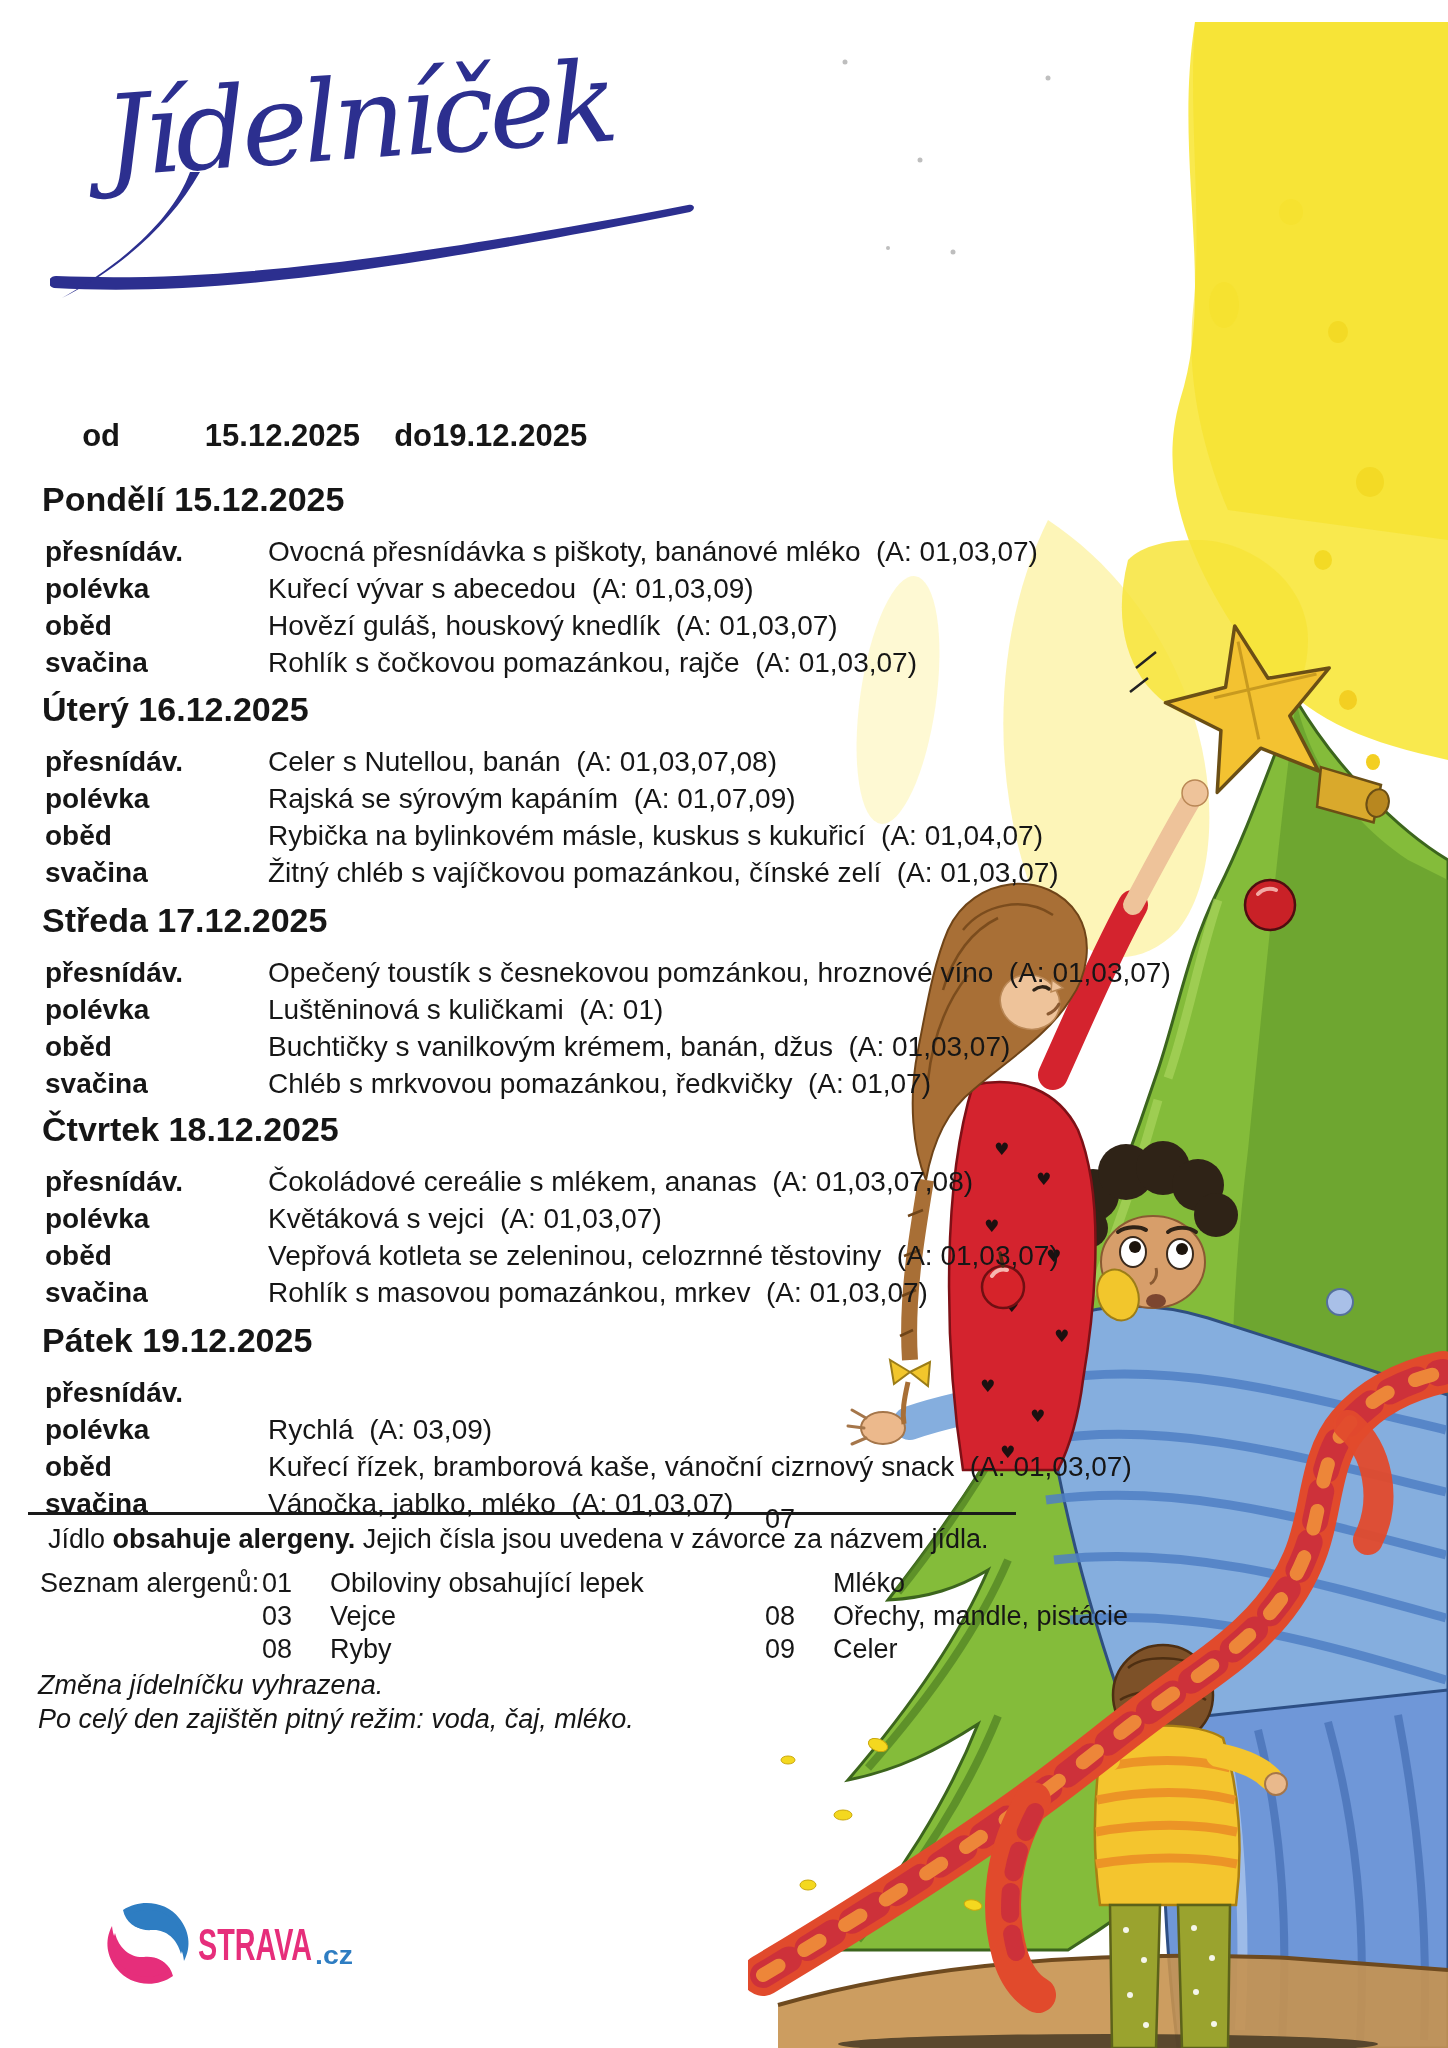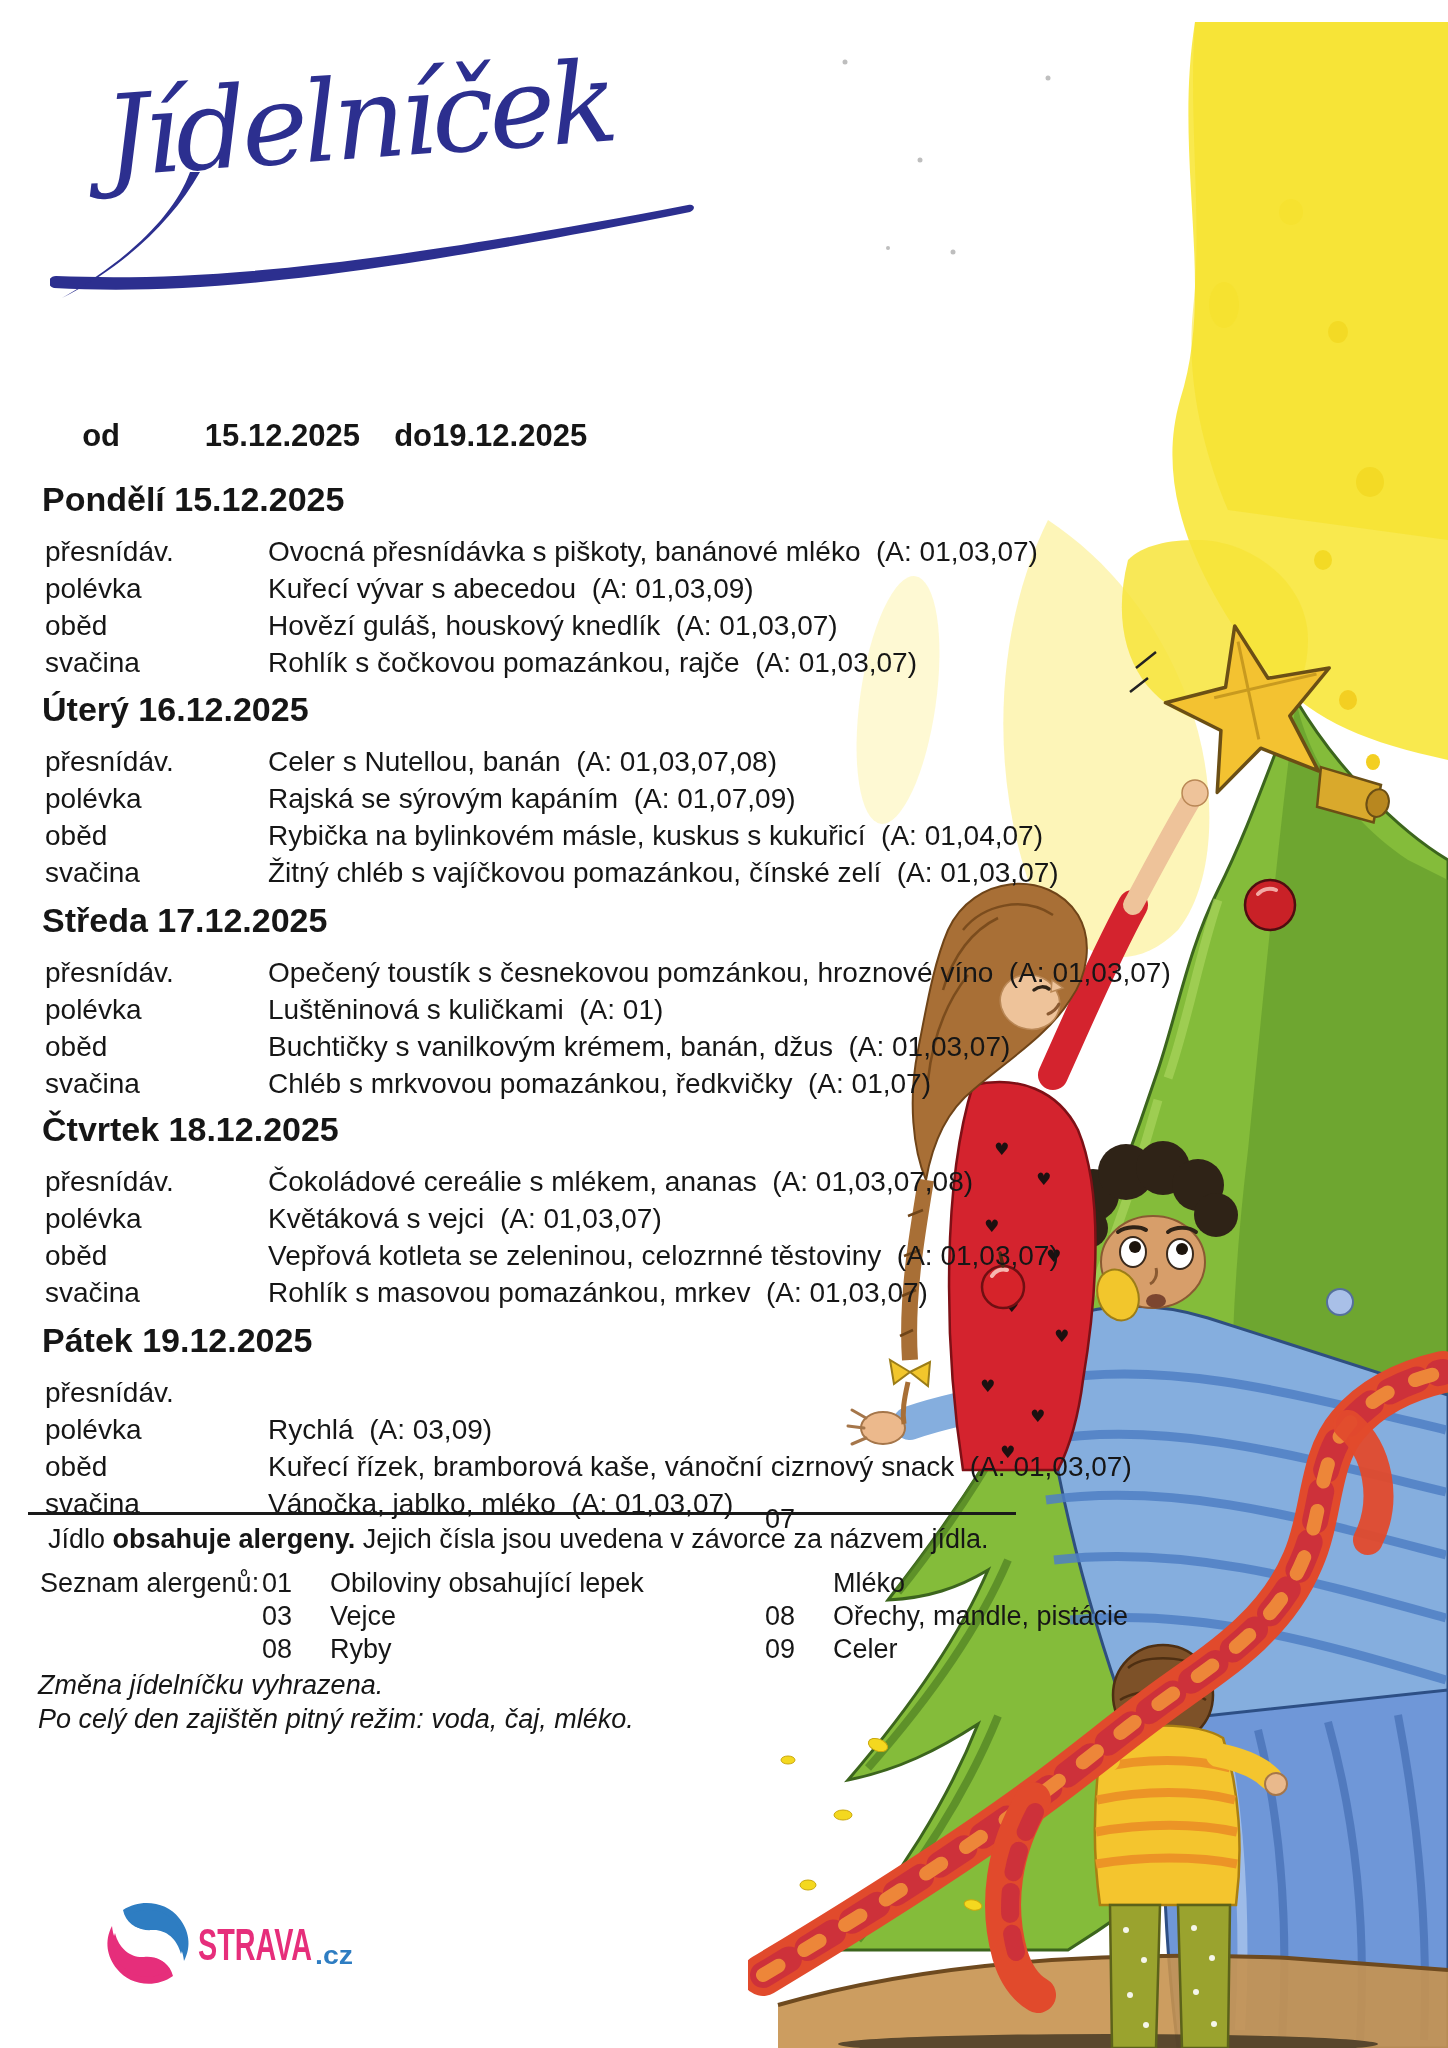--- a/index.html
+++ b/index.html
@@ -10,21 +10,21 @@
   .title-script{position:absolute;left:100px;top:72px;font-family:"DejaVu Serif",serif;
         font-style:italic;font-size:112px;letter-spacing:-5px;color:#2c2f8f;
         transform:rotate(-4deg);transform-origin:left top;white-space:nowrap;}
   .swoosh{position:absolute;left:50px;top:172px;width:650px;height:150px;}
   .daterow{position:absolute;left:52px;top:418px;font-weight:bold;font-size:31px;white-space:nowrap;text-align:right;}
   .daterow .w1{display:inline-block;width:68px;}
   .daterow .w2{display:inline-block;width:240px;}
   .daterow .w3{display:inline-block;width:72px;}
   .day{position:absolute;left:42px;font-weight:bold;font-size:34px;white-space:nowrap;}
   .row{position:absolute;left:45px;font-size:28px;white-space:nowrap;display:flex;}
-  .row .lbl{display:inline-block;width:223px;font-weight:normal;flex:none;}
+  .row .lbl{display:inline-block;width:223px;font-weight:bold;flex:none;}
   .row .txt{white-space:pre;}
   .rule{position:absolute;left:28px;top:1512px;width:988px;height:0;border-top:3px solid #1a1a1a;}
   .note{position:absolute;left:48px;top:1524px;font-size:27px;white-space:nowrap;}
   .al{position:absolute;font-size:27px;white-space:nowrap;}
   .smallnote{position:absolute;left:38px;font-size:27px;white-space:nowrap;font-style:italic;}
   .logo{position:absolute;left:103px;top:1896px;width:256px;height:96px;}
 </style>
 </head>
 <body>
 

